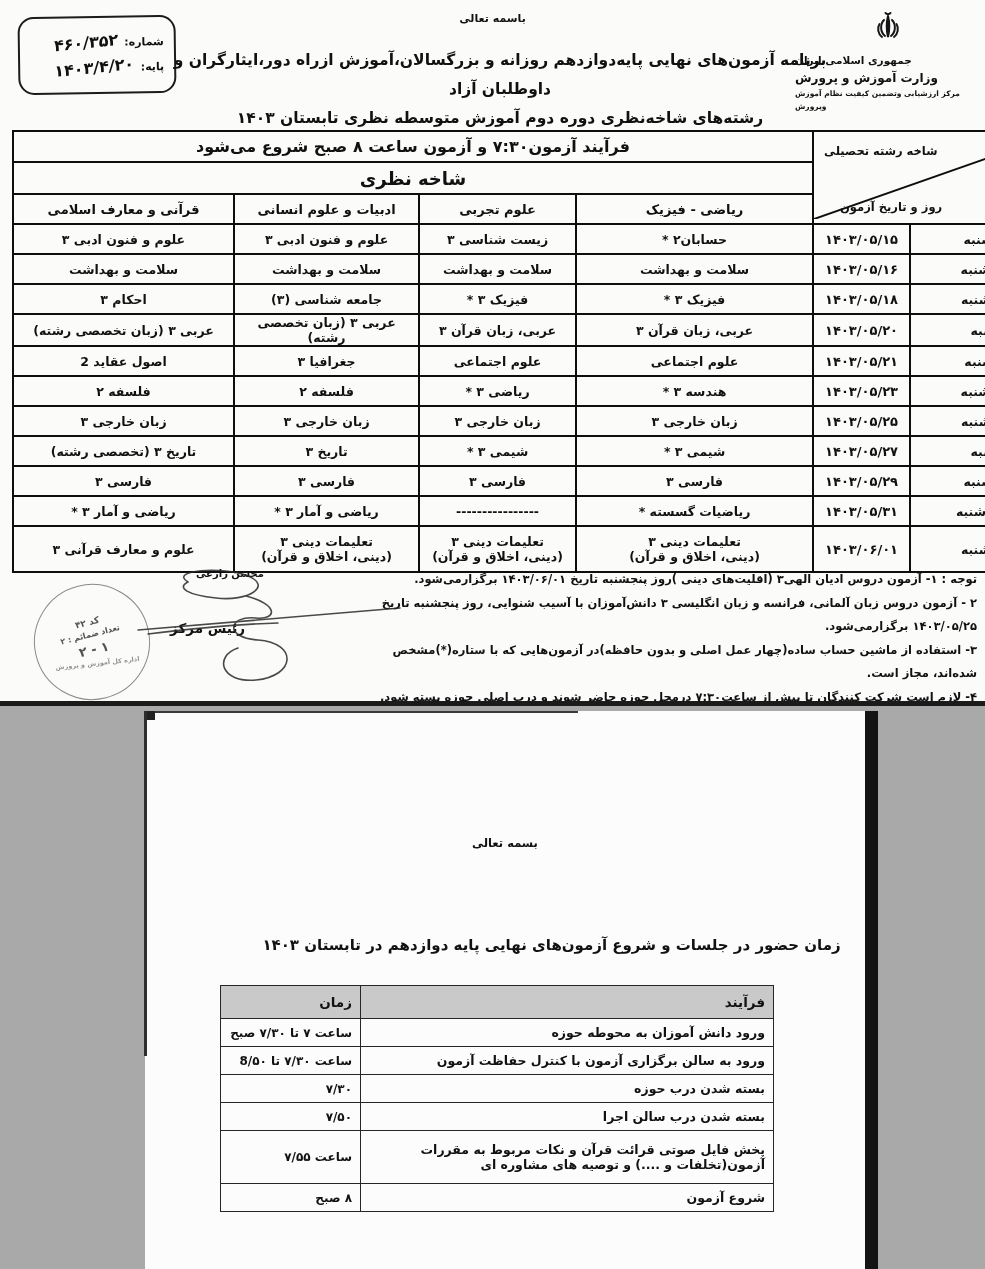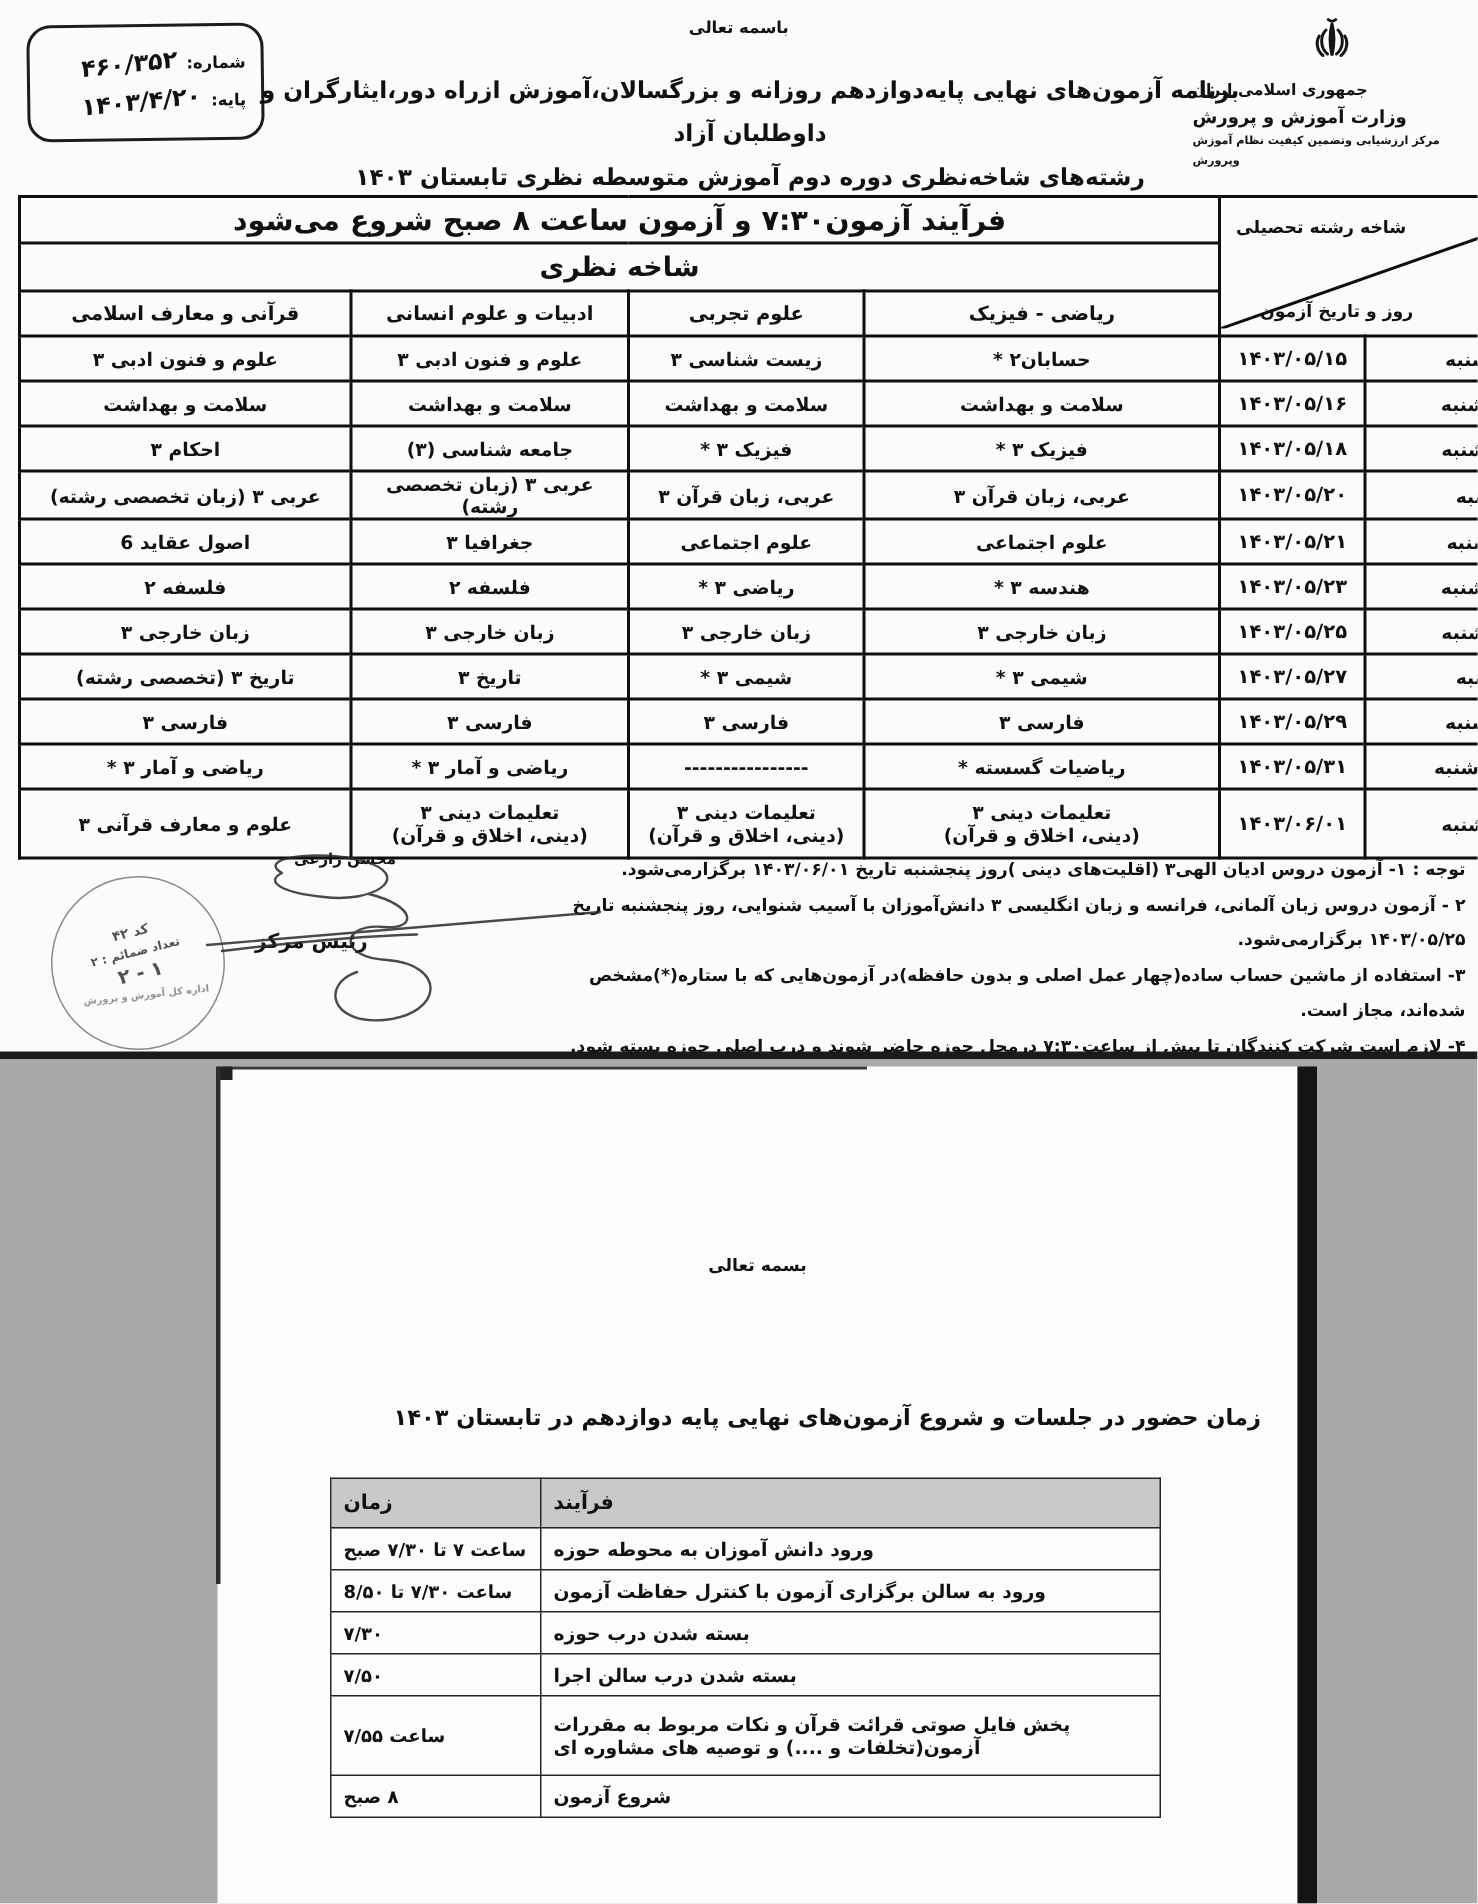--- a/index.html
+++ b/index.html
@@ -24,21 +24,21 @@
   .emblem{display:block;margin:0 auto 8px auto;}
   .org1{font-size:10.5px;line-height:17px;}
   .org2{font-size:12px;line-height:18px;}
   .org3{font-size:7.5px;line-height:13px;}
   
   .t1wrap{left:12px;top:130px;width:1048px;}
   table{border-collapse:collapse;table-layout:fixed;}
   .t1{width:1048px;direction:rtl;}
   .t1 td,.t1 th{border:2px solid #0e0e0e;text-align:center;vertical-align:middle;
     font-weight:bold;font-size:12.5px;padding:0 3px;white-space:pre-line;overflow:hidden;}
-  .t1 .process{height:29px;font-size:19px;}
+  .t1 .process{height:29px;font-size:16px;}
   .t1 .branch{height:30px;font-size:18px;margin-left:16px;}
   .t1 .colname{height:28px;font-size:13px;}
   .t1 tbody tr{height:30px;}
   .t1 tbody tr.tall{height:46px;}
   .t1 .date{font-size:13px;letter-spacing:.3px;}
   .t1 .day{font-size:12.5px;padding:0;}
   .diag{position:relative;padding:0;}
   .diag svg{position:absolute;left:0;top:0;}
   .diag .dtop{position:absolute;left:10px;top:12px;font-size:11.5px;white-space:nowrap;}
   .diag .dbottom{position:absolute;left:26px;bottom:9px;font-size:11.5px;white-space:nowrap;}
@@ -62,21 +62,21 @@
   .page2{left:145px;top:711px;width:720px;height:558px;background:#fcfcfc;}
   .black-band{left:865px;top:711px;width:13px;height:558px;background:#141414;}
   .page2-topsmudge{left:148px;top:711px;width:430px;height:2px;background:#3a3a3a;}
   .page2-corner{left:145px;top:711px;width:10px;height:9px;background:#222;}
   .page2-leftedge{left:144px;top:711px;width:3px;height:345px;background:#2e2e2e;}
   .besmele2{left:145px;top:836px;width:720px;text-align:center;font-size:11.5px;}
   .p2title{left:145px;top:936px;width:813px;text-align:center;font-size:15px;direction:rtl;}
   
   .t2wrap{left:220px;top:985px;width:553px;}
   .t2{width:553px;direction:rtl;}
-  .t2 td,.t2 th{border:1.8px solid #262626;text-align:left;vertical-align:middle;
+  .t2 td,.t2 th{border:1.8px solid #262626;text-align:right;vertical-align:middle;
     font-weight:bold;font-size:12.5px;padding:2px 8px;}
   .t2 th{height:28px;background:#c9c9c9;font-size:13.5px;}
   .t2 tbody tr{height:28px;}
   .t2 tbody tr.tall2{height:53px;}
   .t2 .time-cell{font-size:12px;}
 </style>
 </head>
 <body>
 
 <div class="abs ref-box">
@@ -176,21 +176,21 @@
           <td class="subj">عربی، زبان قرآن ۳</td>
           <td class="subj">عربی ۳ (زبان تخصصی رشته)</td>
           <td class="subj">عربی ۳ (زبان تخصصی رشته)</td>
         </tr>
         <tr>
           <td class="day">یکشنبه</td>
           <td class="date">۱۴۰۳/۰۵/۲۱</td>
           <td class="subj">علوم اجتماعی</td>
           <td class="subj">علوم اجتماعی</td>
           <td class="subj">جغرافیا ۳</td>
-          <td class="subj">اصول عقاید 6</td>
+          <td class="subj">اصول عقاید 2</td>
         </tr>
         <tr>
           <td class="day">سه‌شنبه</td>
           <td class="date">۱۴۰۳/۰۵/۲۳</td>
           <td class="subj">هندسه ۳ *</td>
           <td class="subj">ریاضی ۳ *</td>
           <td class="subj">فلسفه ۲</td>
           <td class="subj">فلسفه ۲</td>
         </tr>
         <tr>

